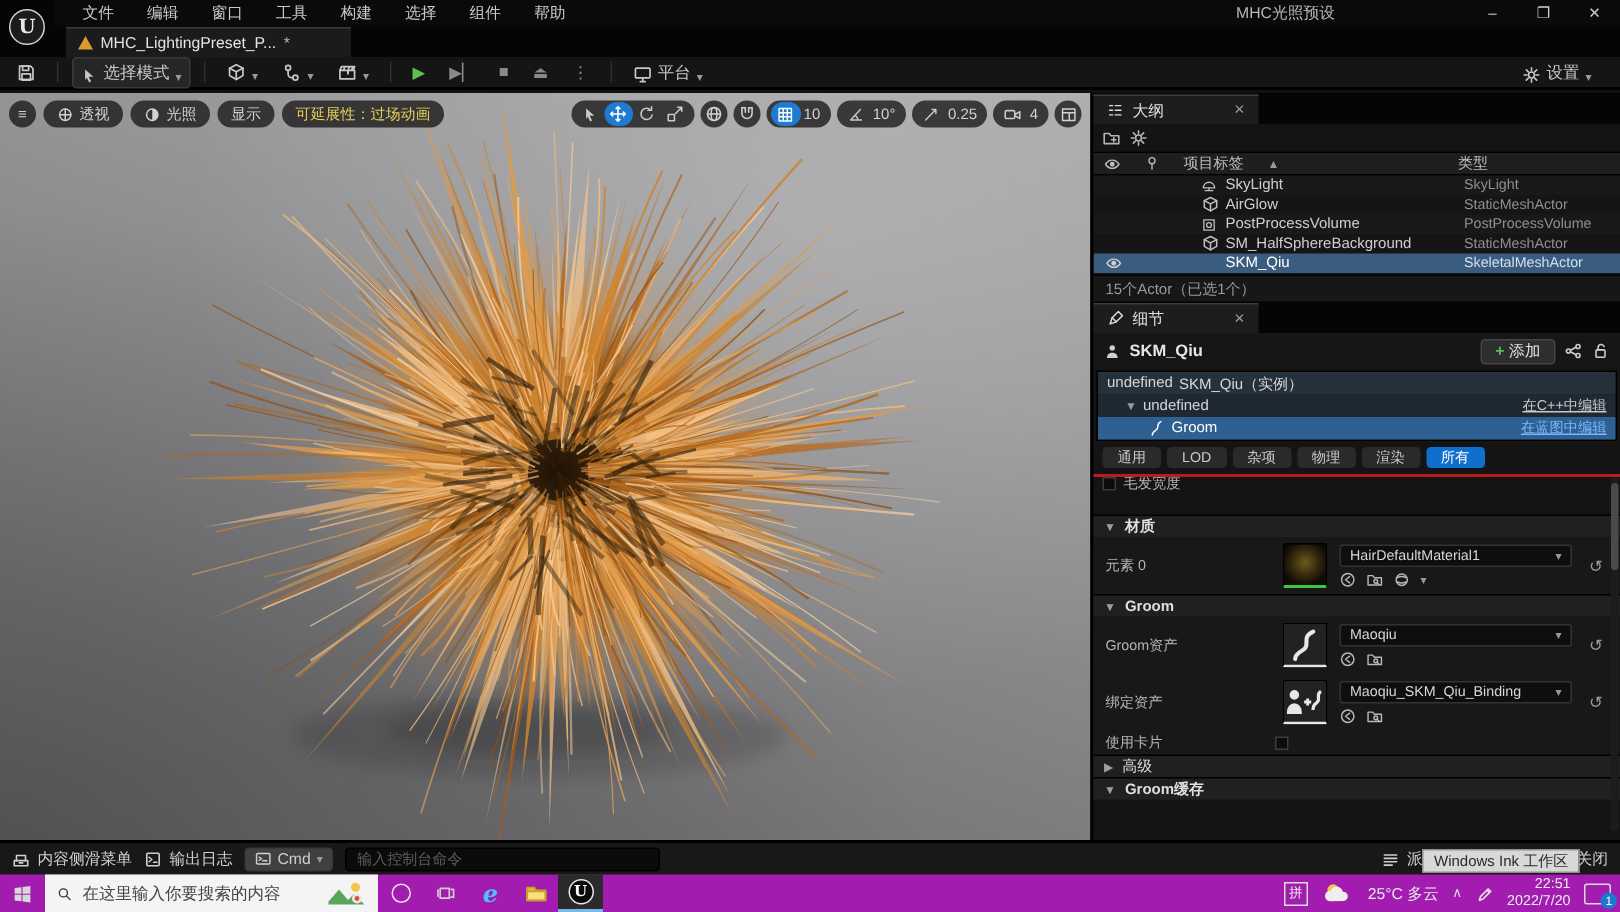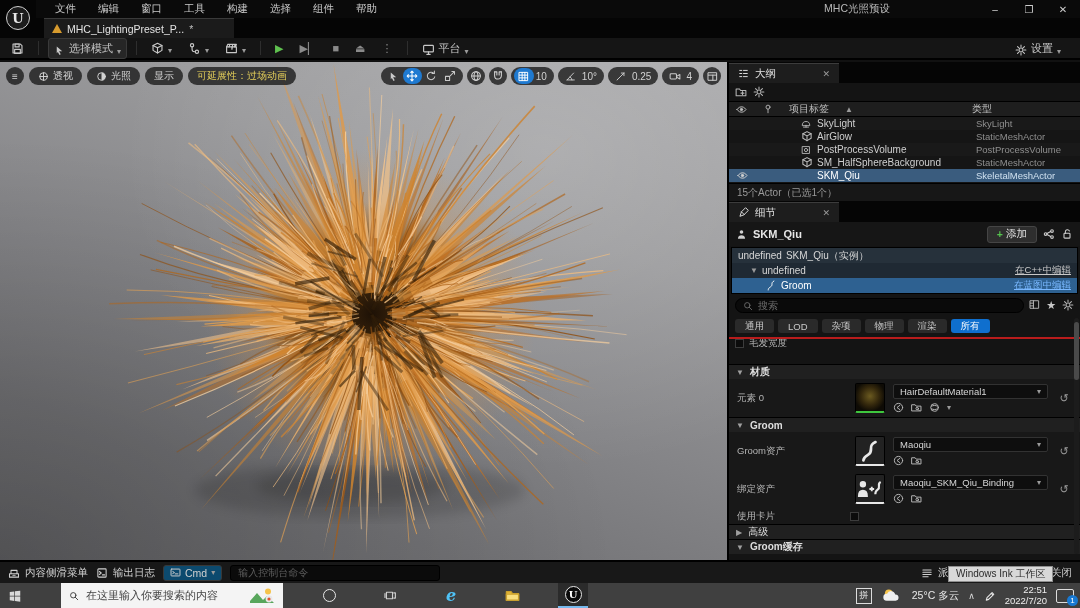--- a/index.html
+++ b/index.html
@@ -105,28 +105,28 @@
        padding:0 6px;font-size:9.5px;color:#d6d6d6;}
   .combo .caret{margin-left:auto;}
   .mini-icons{display:flex;gap:7px;color:#b8b8b8;align-items:center;}
   .resetcol{width:16px;color:#9a9a9a;text-align:center;font-size:11px;}
   .det-scroll{position:absolute;right:1px;top:256px;width:5px;height:236px;background:#1c1c1c;border-radius:3px;}
   .det-scroll .thumbbar{position:absolute;top:4px;left:0;width:5px;height:58px;background:#4a4a4a;border-radius:3px;}
   
   .statusbar{position:absolute;left:0;top:560px;width:1080px;height:23px;background:#181818;border-top:2px solid #000;
        display:flex;align-items:center;gap:8px;padding:0 8px;font-size:10.5px;}
   .sb-btn{display:flex;align-items:center;gap:5px;color:#d0d0d0;}
-  .cmdbox{display:flex;align-items:center;gap:4px;background:#0c4a6e;border:1px solid #383838;border-radius:3px;height:16px;padding:0 6px;}
+  .cmdbox{display:flex;align-items:center;gap:4px;background:#404040;border:1px solid #383838;border-radius:3px;height:16px;padding:0 6px;}
   .console-input{width:210px;height:16px;background:#0b0b0b;border:1px solid #000;border-radius:3px;color:#5d5d5d;
        display:flex;align-items:center;padding:0 7px;font-size:10px;}
   .sb-right{margin-left:auto;display:flex;align-items:center;gap:12px;color:#c9c9c9;}
   .tooltip-ink{position:absolute;left:948px;top:566px;background:#d8d8d8;border:1px solid #8f8f8f;color:#2b2b2b;
        font-size:10px;padding:0 7px;height:16px;display:flex;align-items:center;z-index:9;}
   
-  .taskbar{position:absolute;left:0;top:583px;width:1080px;height:25px;background:#404040;display:flex;align-items:center;gap:31px;}
+  .taskbar{position:absolute;left:0;top:583px;width:1080px;height:25px;background:#a21caf;display:flex;align-items:center;}
   .tb-start{width:30px;height:25px;display:flex;align-items:center;justify-content:center;}
   .tb-search{width:222px;height:25px;background:#f4f4f4;display:flex;align-items:center;gap:7px;padding:0 8px;color:#444;font-size:11px;}
   .tb-search .mag{color:#333;}
   .news-ico{margin-left:auto;position:relative;width:26px;height:18px;}
   .tb-ico{width:30px;height:25px;display:flex;align-items:center;justify-content:center;}
   .tb-ico.active{background:#2b2b2b;border-bottom:2px solid #76b9ed;}
   .ue-small{width:17px;height:17px;border-radius:50%;background:#0a0a0a;border:1.5px solid #e8e8e8;color:#fff;display:flex;
        align-items:center;justify-content:center;font-size:10px;font-weight:bold;font-family:"DejaVu Serif",serif;}
   .tb-right-zone{margin-left:auto;display:flex;align-items:center;gap:9px;padding-right:6px;color:#e8e8e8;font-size:11px;}
   .clock{text-align:right;font-size:9.5px;line-height:1.15;color:#eee;}
@@ -1276,46 +1276,20 @@
         <div class="tree-row sel">
   <span>
             <svg viewBox="0 0 16 16" width="11" height="11" fill="none" stroke="currentColor" stroke-width="1.4" stroke-linecap="round" stroke-linejoin="round">
               <path d="M11.5 1.5C6 4 11 7.5 6.5 10 4 11.4 3.3 13 3.2 14.5"></path>
             </svg>
           </span>
   <span>Groom</span>
   <span class="link">在蓝图中编辑</span>
         </div>
       </div>
-    <div class="searchrow">
-      <span class="searchbox">
-        <span id="ic-srch2">
-            <svg viewBox="0 0 16 16" width="10" height="10" fill="none" stroke="currentColor" stroke-width="1.4" stroke-linecap="round" stroke-linejoin="round">
-              <circle cx="6.8" cy="6.8" r="4.3"></circle>
-              <path d="M10 10l4 4"></path>
-            </svg>
-          </span>
-        <span>搜索</span>
-        </span>
-      <span class="srch-icons">
-        <span id="ic-panel">
-            <svg viewBox="0 0 16 16" width="11" height="11" fill="none" stroke="currentColor" stroke-width="1.4" stroke-linecap="round" stroke-linejoin="round">
-              <rect x="2" y="2.5" width="12" height="11"></rect>
-              <path d="M6.5 2.5v11M2 6h4.5M2 10h4.5"></path>
-            </svg>
-          </span>
-        <span style="color:#c9c9c9;">★</span>
-        <span id="ic-gear3">
-            <svg viewBox="0 0 16 16" width="12" height="12" fill="none" stroke="currentColor" stroke-width="1.4" stroke-linecap="round" stroke-linejoin="round">
-              <circle cx="8" cy="8" r="2.6"></circle>
-              <path d="M8 1.5v2.6M8 11.9v2.6M1.5 8h2.6M11.9 8h2.6M3.4 3.4l1.8 1.8M10.8 10.8l1.8 1.8M12.6 3.4l-1.8 1.8M5.2 10.8l-1.8 1.8"></path>
-            </svg>
-          </span>
-        </span>
-    </div>
     <div class="filters" id="filters">
         <span class="chip">通用</span>
         <span class="chip">LOD</span>
         <span class="chip">杂项</span>
         <span class="chip">物理</span>
         <span class="chip">渲染</span>
         <span class="chip active">所有</span>
       </div>
     <div class="proprows" id="proprows">
         <div class="prop-row" style="margin-top: -3px;">

